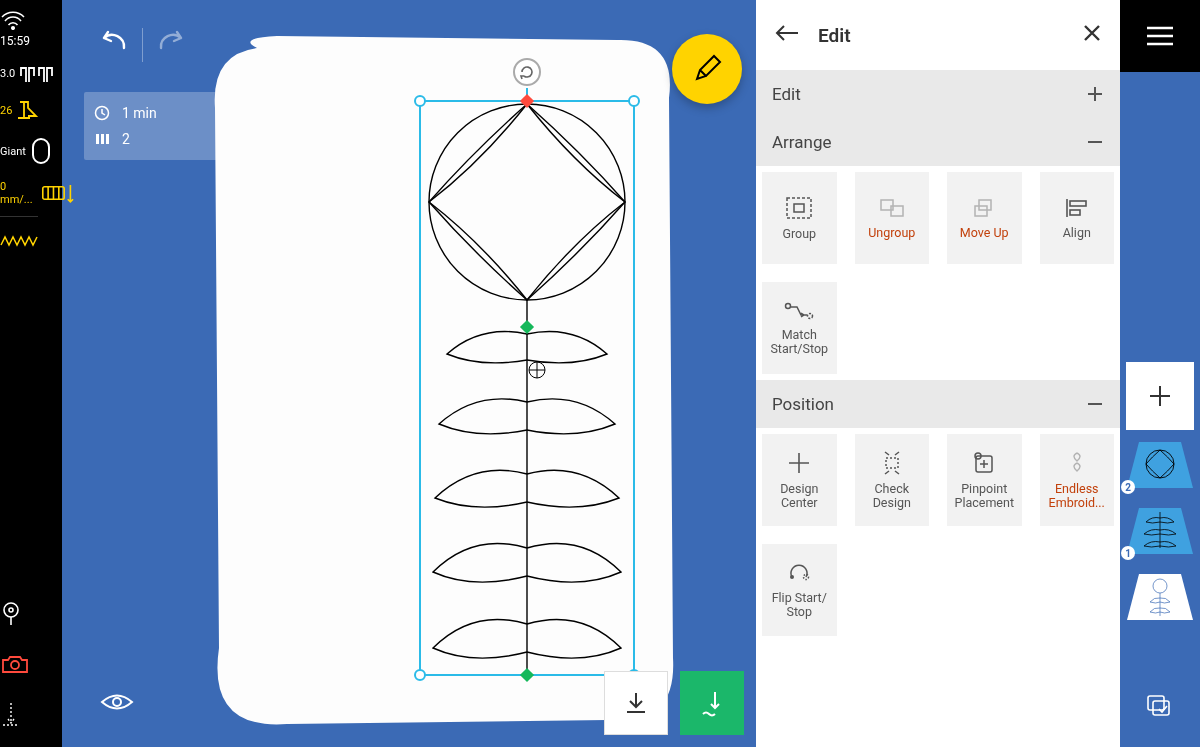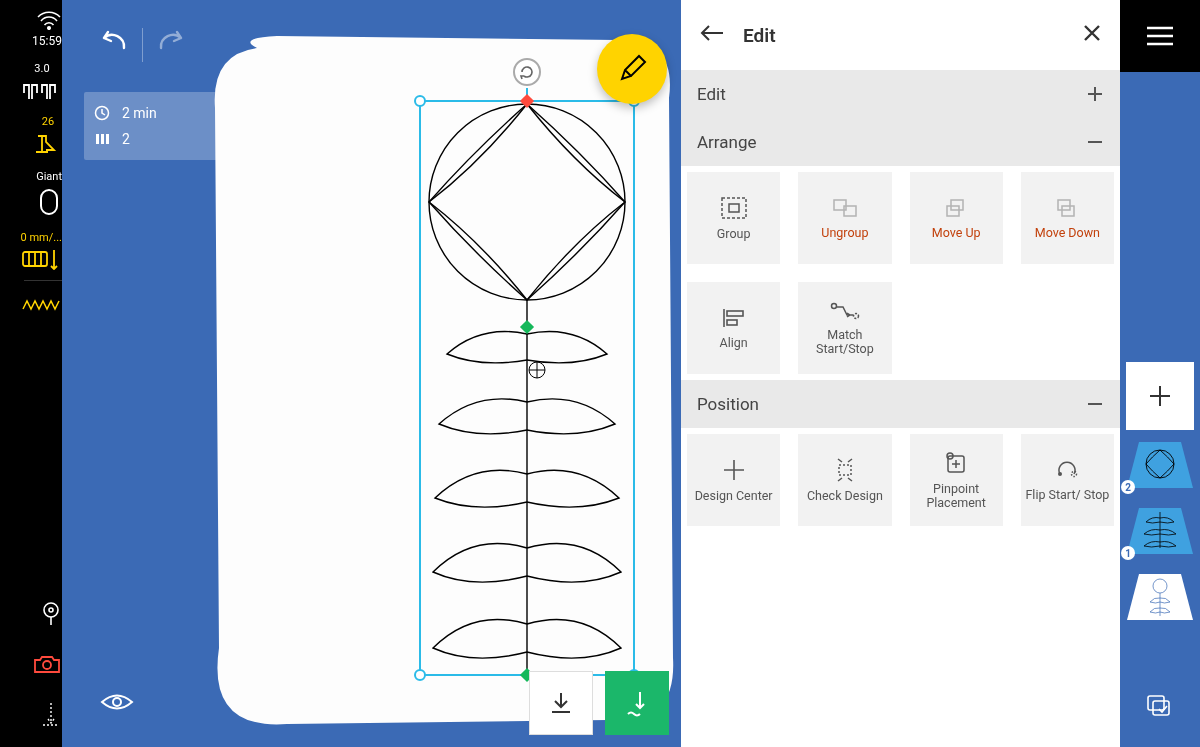--- a/index.html
+++ b/index.html
@@ -1,23 +1,23 @@
 <!DOCTYPE html>
 <html><head>
 <meta charset="utf-8">
 <style>
   * { box-sizing: border-box; margin: 0; padding: 0; font-family: -apple-system, "Segoe UI", Roboto, sans-serif; }
   html, body { width: 1200px; height: 747px; overflow: hidden; }
   body { display: flex; background: #3b6ab5; }
 
   
-  .left-bar { width: 62px; background: #000; color: #fff; display: flex; flex-direction: column; align-items: flex-end; font-size: 12px; }
+  .left-bar { width: 62px; background: #000; color: #fff; display: flex; flex-direction: column; align-items: flex-start; font-size: 12px; }
   .left-bar .wifi { margin-top: 10px; }
   .left-bar .time { margin-top: 4px; color: #fff; }
-  .left-bar .item { display: flex; flex-direction: column; align-items: center; margin-top: 14px; gap: 4px; }
+  .left-bar .item { display: flex; align-items: center; margin-top: 14px; gap: 4px; }
   .left-bar .item .lbl { font-size: 11px; }
   .left-bar .yellow { color: #ffd300; }
   .left-bar .red { color: #ff4a3d; }
   .left-bar svg { display: block; }
   .left-bar .spacer { flex: 1; }
   .left-bar .divider { width: 38px; border-top: 1px solid #333; margin: 10px 0 4px; }
 
   
   .canvas-area { flex: 1; position: relative; }
   .top-tools { position: absolute; top: 28px; left: 32px; display: flex; align-items: center; gap: 12px; }
@@ -43,21 +43,21 @@
   .pencil-btn { position: absolute; right: 14px; top: 34px; width: 70px; height: 70px; border-radius: 50%; background: #ffd300; display: flex; align-items: center; justify-content: center; box-shadow: 0 4px 10px rgba(0,0,0,.25); }
 
   .bottom-tools { position: absolute; right: 12px; bottom: 12px; display: flex; gap: 12px; }
   .bottom-tools .btn { width: 64px; height: 64px; display: flex; align-items: center; justify-content: center; }
   .bottom-tools .white { background: #fff; border:1px solid #ddd; }
   .bottom-tools .green { background: #1bb76a; }
 
   .eye-btn { position:absolute; left: 38px; bottom: 30px; }
 
   
-  .panel { width: 439px; background: #fff; display: flex; flex-direction: column; }
+  .panel { width: 364px; background: #fff; display: flex; flex-direction: column; }
   .panel-header { height: 70px; display: flex; align-items: center; padding: 0 18px; gap: 18px; }
   .panel-header .title { font-size: 19px; font-weight: 600; color: #333; flex: 1; }
   .section-head { height: 48px; background: #e9e9e9; display: flex; align-items: center; padding: 0 16px; font-size: 17px; color: #444; }
   .section-head .spacer2 { flex: 1; }
   .grid { display: grid; grid-template-columns: repeat(4, 1fr); gap: 18px; padding: 6px; background: #fff; }
   .tile { background: #f2f2f2; height: 92px; display: flex; flex-direction: column; align-items: center; justify-content: center; gap: 6px; font-size: 12.5px; color: #555; text-align: center; padding: 4px; position: relative; }
   .tile.disabled { color: #c2410c; }
   .tile.disabled svg { opacity: .4; }
   .tile.active-bar::before { content:""; position:absolute; top:0; left:0; right:0; height:4px; background:#ffd300; }
   .tile .lbl { line-height: 1.15; }
@@ -160,21 +160,21 @@
       </svg>
     </span>
   </div>
 
   <div class="info-box">
     <div class="row">
       <svg width="16" height="16" viewBox="0 0 16 16" stroke="#fff" fill="none" stroke-width="1.5">
           <circle cx="8" cy="8" r="6.5"></circle>
           <path d="M8 4 v4 l3 2"></path>
         </svg>
-      <span>2 min</span>
+      <span>1 min</span>
     </div>
     <div class="row">
       <svg width="16" height="16" viewBox="0 0 16 16" fill="#fff">
           <rect x="2" y="3" width="3" height="10"></rect>
           <rect x="7" y="3" width="3" height="10"></rect>
           <rect x="12" y="3" width="3" height="10"></rect>
         </svg>
       <span>2</span>
     </div>
   </div>
@@ -300,27 +300,20 @@
         </svg>
       <span class="lbl">Ungroup</span>
     </div>
     <div class="tile disabled">
       <svg width="30" height="24" viewBox="0 0 30 24" stroke="#555" fill="none" stroke-width="1.5">
           <rect x="10" y="4" width="12" height="10"></rect>
           <rect x="6" y="10" width="12" height="10"></rect>
         </svg>
       <span class="lbl">Move Up</span>
     </div>
-    <div class="tile disabled">
-      <svg width="30" height="24" viewBox="0 0 30 24" stroke="#555" fill="none" stroke-width="1.5">
-          <rect x="6" y="4" width="12" height="10"></rect>
-          <rect x="10" y="10" width="12" height="10"></rect>
-        </svg>
-      <span class="lbl">Move Down</span>
-    </div>
     <div class="tile">
       <svg width="28" height="24" viewBox="0 0 28 24" stroke="#555" fill="none" stroke-width="1.6">
           <path d="M4 3 v18"></path>
           <rect x="7" y="5" width="16" height="5"></rect>
           <rect x="7" y="14" width="10" height="5"></rect>
         </svg>
       <span class="lbl">Align</span>
     </div>
     <div class="tile">
       <svg width="34" height="22" viewBox="0 0 34 22" stroke="#555" fill="none" stroke-width="1.5">
@@ -354,20 +347,26 @@
         </svg>
       <span class="lbl">Check Design</span>
     </div>
     <div class="tile">
       <svg width="28" height="26" viewBox="0 0 28 26" stroke="#555" fill="none" stroke-width="1.5">
           <rect x="6" y="6" width="16" height="16" rx="2"></rect>
           <circle cx="8" cy="6" r="3"></circle>
           <path d="M14 10 v8 M10 14 h8"></path>
         </svg>
       <span class="lbl">Pinpoint Placement</span>
+    </div>
+    <div class="tile disabled">
+      <svg width="24" height="26" viewBox="0 0 24 26" stroke="#555" fill="none" stroke-width="1.4">
+          <path d="M12 3 Q6 6 12 11 Q18 6 12 3 M12 13 Q6 16 12 21 Q18 16 12 13"></path>
+        </svg>
+      <span class="lbl">Endless Embroid...</span>
     </div>
     <div class="tile">
       <svg width="26" height="24" viewBox="0 0 26 24" stroke="#555" fill="none" stroke-width="1.5">
           <path d="M6 16 A8 8 0 1 1 20 16"></path>
           <circle cx="6" cy="16" r="2" fill="#555" stroke="none"></circle>
           <circle cx="20" cy="16" r="2.5" stroke-dasharray="1.5 1.5"></circle>
         </svg>
       <span class="lbl">Flip Start/ Stop</span>
     </div>
   </div>

